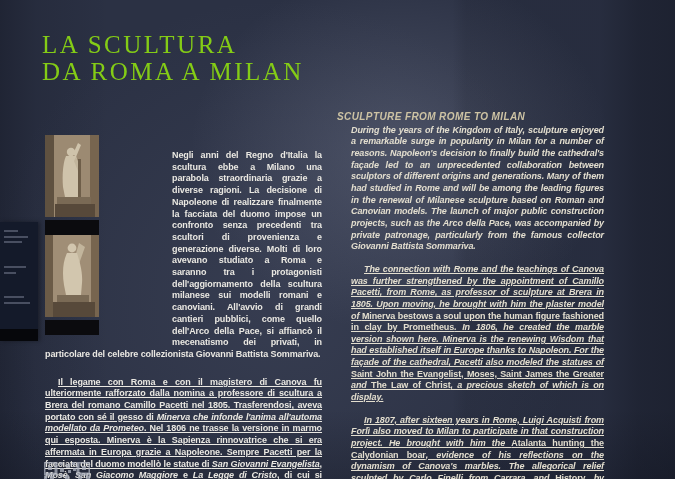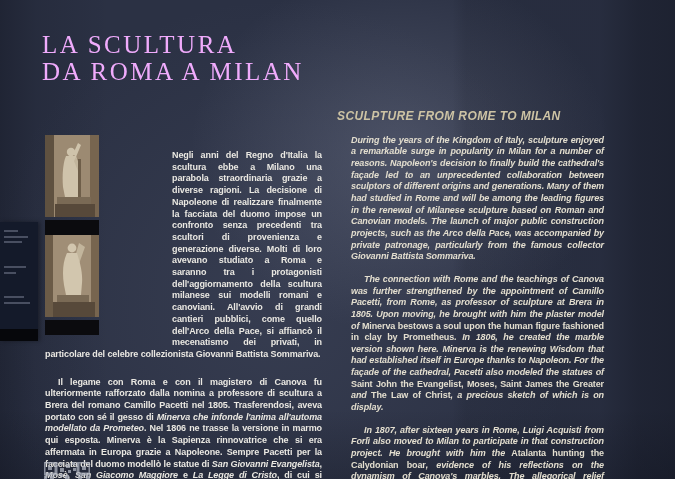--- a/index.html
+++ b/index.html
@@ -21,54 +21,54 @@
       linear-gradient(90deg, rgba(6,8,16,.30) 0px, rgba(6,8,16,.12) 36px, rgba(6,8,16,0) 110px,
         rgba(6,8,16,0) 452px, rgba(6,8,16,.10) 466px, rgba(6,8,16,.10) 600px,
         rgba(6,8,16,.30) 638px, rgba(6,8,16,.36) 675px),
       linear-gradient(0deg, rgba(6,8,16,.22) 0px, rgba(6,8,16,0) 70px);
   }
   
   .title{
     position:absolute;left:42px;top:31px;
     font-family:"Liberation Serif",serif;
     font-size:25px;line-height:27px;letter-spacing:2.5px;
-    color:#f0abfc;font-weight:400;
+    color:#84cc16;font-weight:400;
   }
   
   .adjacent{
     position:absolute;left:0;top:222px;width:38px;height:119px;
     background:#141a2a;box-shadow:2px 0 4px rgba(0,0,0,.35);
   }
   .adjacent .bar{position:absolute;left:4px;height:2px;background:#8a91a3;opacity:.45;}
   .adjacent .blk{position:absolute;left:0;bottom:0;width:100%;height:12px;background:#06070b;}
   
   .col-it{
     position:absolute;left:45px;top:134px;width:277px;
     color:#eae8e2;font-weight:bold;font-size:9px;line-height:11.7px;
     text-align:justify;letter-spacing:-0.1px;
   }
   .col-it p{margin:16px 0 11px 0;}
   .col-it .em{font-style:italic;}
-  .indent{text-indent:13px;}
+  .indent{text-indent:13px;text-decoration:underline;}
   
   .photos{float:left;width:117px;margin:1px 10px 5px 0;}
   .photo{display:inline-block;vertical-align:top;width:54px;margin-right:8px;}
   .photo:last-child{margin-right:0;}
   .photo .img{display:block;width:54px;height:82px;}
   .photo .band{display:block;width:54px;height:15px;margin-top:3px;background:#0b0b0e;}
   
   .qr{position:absolute;left:44px;top:462px;width:46px;height:17px;overflow:hidden;opacity:.75;}
   
   .col-en{
     position:absolute;left:337px;top:111px;width:267px;
     color:#e3decf;font-weight:bold;font-style:italic;
     font-size:9px;line-height:11.65px;text-align:justify;letter-spacing:-0.1px;
   }
   .en-heading{
-    color:#cdc3a4;font-size:12px;letter-spacing:.4px;margin:0 0 12px 0;
+    color:#cdc3a4;font-size:10px;letter-spacing:.4px;margin:0 0 2px 0;
   }
   .col-en p{margin:0 0 11px 14px;}
   .col-en .em{font-style:normal;}
 </style>
 </head>
 <body>
 
 <div id="stage">
 
   <div class="sheen"></div>

